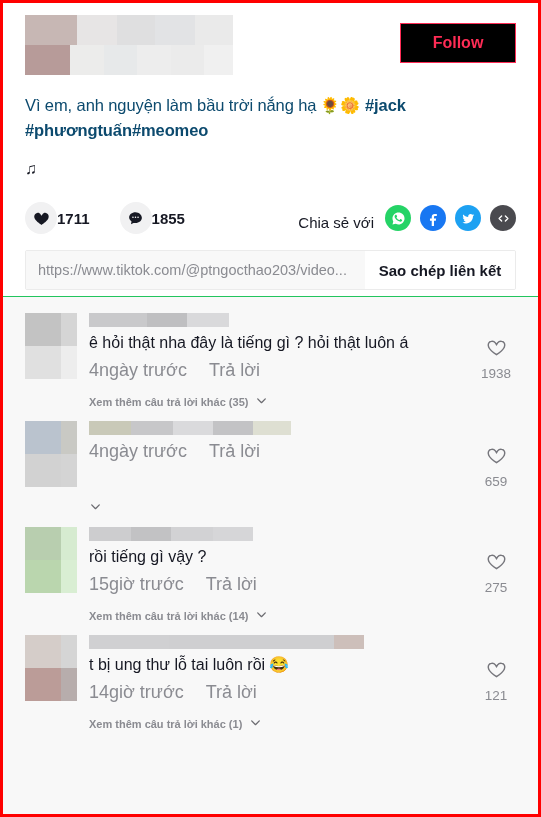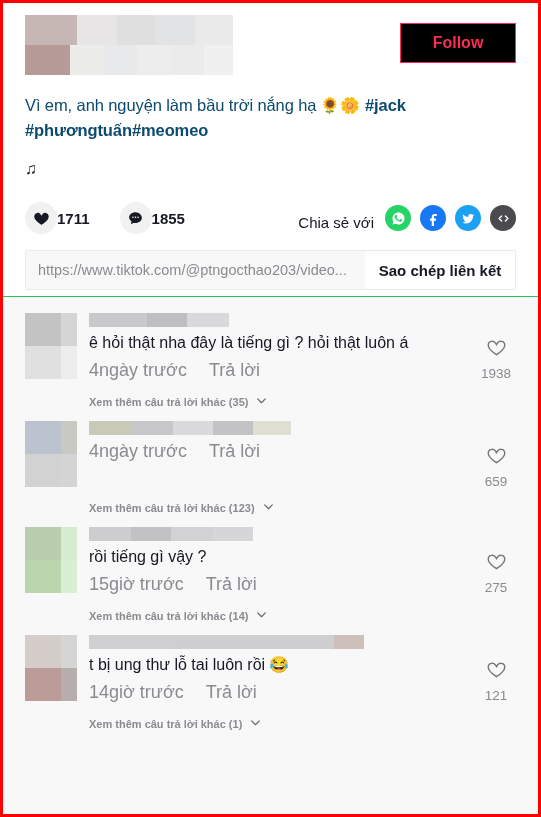--- a/index.html
+++ b/index.html
@@ -377,21 +377,20 @@
             <div class="comment-meta">
               <span>4ngày trước</span>
               <span class="reply-link">Trả lời</span>
             </div>
           </div>
           <div class="like-col"><span><svg width="21" height="21" viewBox="0 0 24 24" aria-hidden="true">
                 <path fill="none" stroke="#76767c" stroke-width="1.7" d="M12 20.2s-7-4.5-8.9-8.5C1.6 8.5 3.2 5.2 6.3 4.8c1.9-.3 3.5.7 4.4 2l1.3 1.9 1.3-1.9c.9-1.3 2.5-2.3 4.4-2 3.1.4 4.7 3.7 3.2 6.9-1.9 4-8.9 8.5-8.9 8.5z"></path>
               </svg></span><div class="like-count">659</div></div>
         </div>
         <div class="view-more">
-          <span>Xem thêm câu trả lời khác (123)</span>
           <span class="chev"><svg width="13" height="13" viewBox="0 0 24 24" aria-hidden="true">
               <path fill="none" stroke="#6b6b70" stroke-width="2.4" stroke-linecap="round" stroke-linejoin="round" d="M5 9l7 7 7-7"></path>
             </svg></span>
         </div>
       </div>
       <div>
         <div class="comment">
           <div class="avatar-masked">
             <div class="avatar-row">
               <div class="avatar-cell" style="width: 36px; background: rgb(184, 206, 175);"></div>

